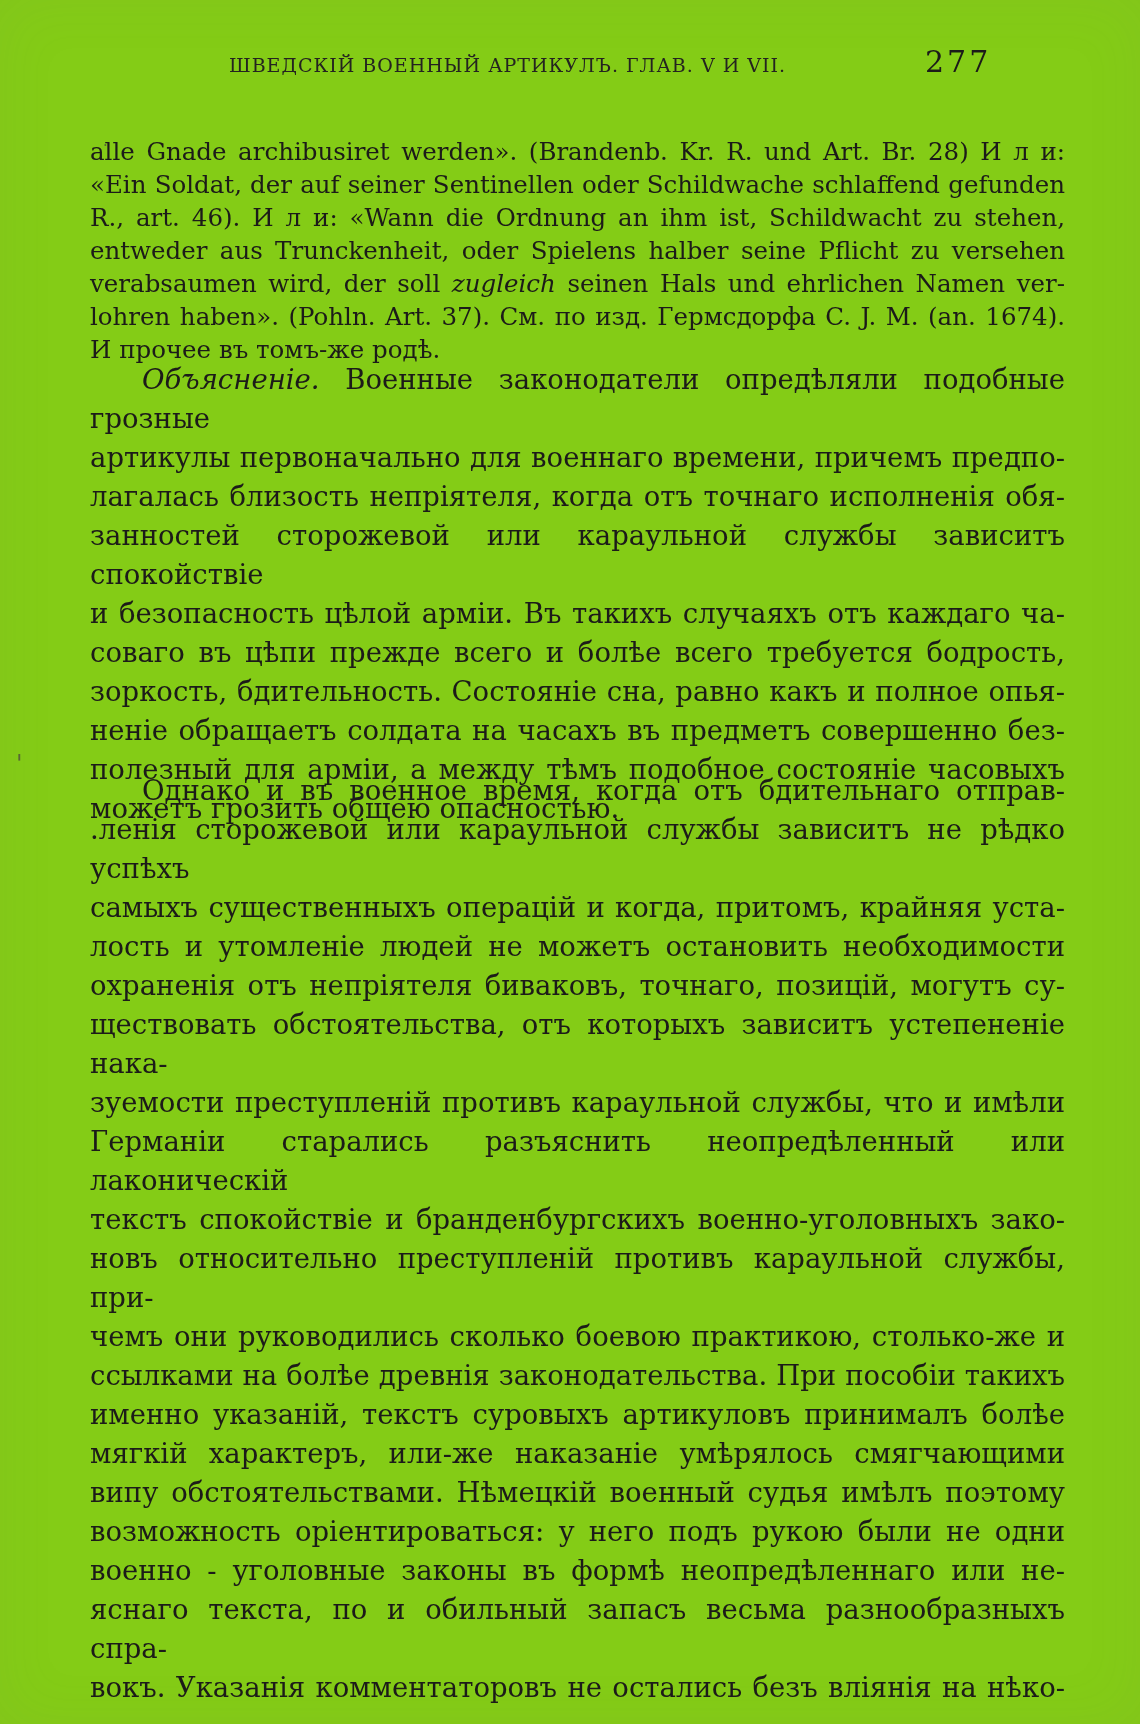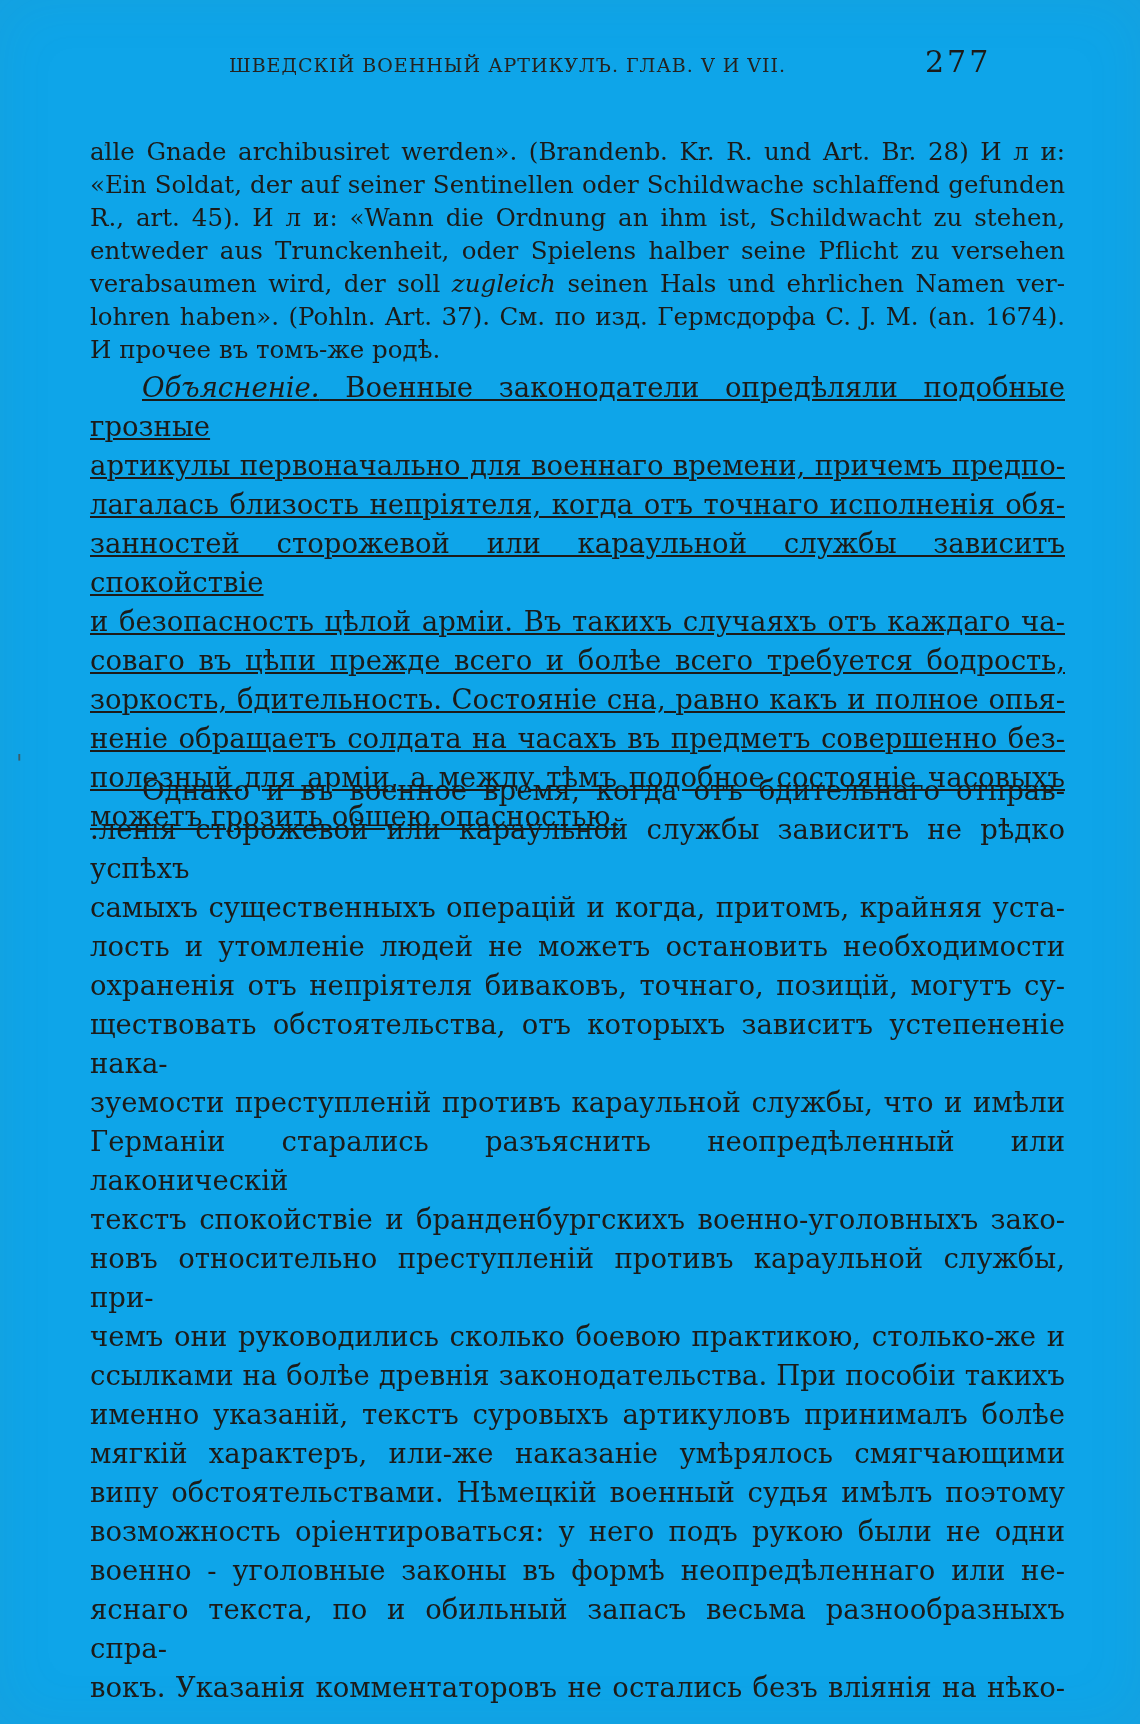--- a/index.html
+++ b/index.html
@@ -1,35 +1,35 @@
 <!DOCTYPE html>
 <html><head>
 <meta charset="utf-8">
 <style>
   html,body { margin:0; padding:0; background:#e9e8e4; }
   .page {
     position:relative; width:1140px; height:1724px;
-    background:#0ea5e9; color:#1c1b19; overflow:hidden;
+    background:#84cc16; color:#1c1b19; overflow:hidden;
     font-family:"DejaVu Serif","Liberation Serif",serif;
     box-shadow: inset 0 0 60px rgba(120,115,100,0.08);
   }
   .page-header {
     position:absolute; top:44px; left:90px; right:85px;
     display:flex; align-items:baseline;
   }
   .running-title {
     flex:1; text-align:center; font-size:19px; letter-spacing:1px;
     color:#242320; white-space:nowrap;
   }
   .page-number {
     width:130px; text-align:left; font-size:30px; letter-spacing:3px; color:#1c1b19;
   }
   .textblock { position:absolute; left:90px; width:975px; }
   .citation   { top:135px; font-size:24.5px; line-height:33px; }
-  .paragraph-1 { top:368px; font-size:27.5px; line-height:39px;text-decoration:underline; }
+  .paragraph-1 { top:360px; font-size:27.5px; line-height:39px; }
   .paragraph-2 { top:771px; font-size:27.5px; line-height:39px; }
   .line { text-align:justify; text-align-last:justify; }
   .line.last { text-align-last:left; }
   .line.indent { text-indent:52px; }
   .it { font-style:italic;margin-top:48px; }
   .artifact { position:absolute; color:#4a463f; opacity:0.75; }
   .artifact.mark-margin { left:16px; top:750px; font-size:24px; }
   .artifact.speck-a { left:103px; top:136px; font-size:15px; }
   .artifact.speck-b { left:160px; top:172px; font-size:11px; opacity:0.5; }
 </style>
@@ -39,21 +39,21 @@
 <div class="page">
 
   <header class="page-header">
     <div class="running-title">ШВЕДСКІЙ ВОЕННЫЙ АРТИКУЛЪ. ГЛАВ. V И VII.</div>
     <div class="page-number">277</div>
   </header>
 
   <section class="textblock citation">
     <div class="line">alle Gnade archibusiret werden». (Brandenb. Kr. R. und Art. Br. 28) И л и:</div>
     <div class="line">«Ein Soldat, der auf seiner Sentinellen oder Schildwache schlaffend gefunden</div>
-    <div class="line">R., art. 45). И л и: «Wann die Ordnung an ihm ist, Schildwacht zu stehen,</div>
+    <div class="line">R., art. 46). И л и: «Wann die Ordnung an ihm ist, Schildwacht zu stehen,</div>
     <div class="line">entweder aus Trunckenheit, oder Spielens halber seine Pflicht zu versehen</div>
     <div class="line"><span>verabsaumen wird, der soll </span><span class="it">zugleich</span><span> seinen Hals und ehrlichen Namen ver-</span></div>
     <div class="line">lohren haben». (Pohln. Art. 37). См. по изд. Гермсдорфа C. J. M. (an. 1674).</div>
     <div class="line last">И прочее въ томъ-же родѣ.</div>
   </section>
 
   <section class="textblock paragraph-1">
     <div class="line indent"><span class="it">Объясненіе.</span><span> Военные законодатели опредѣляли подобные грозные</span></div>
     <div class="line">артикулы первоначально для военнаго времени, причемъ предпо-</div>
     <div class="line">лагалась близость непріятеля, когда отъ точнаго исполненія обя-</div>

